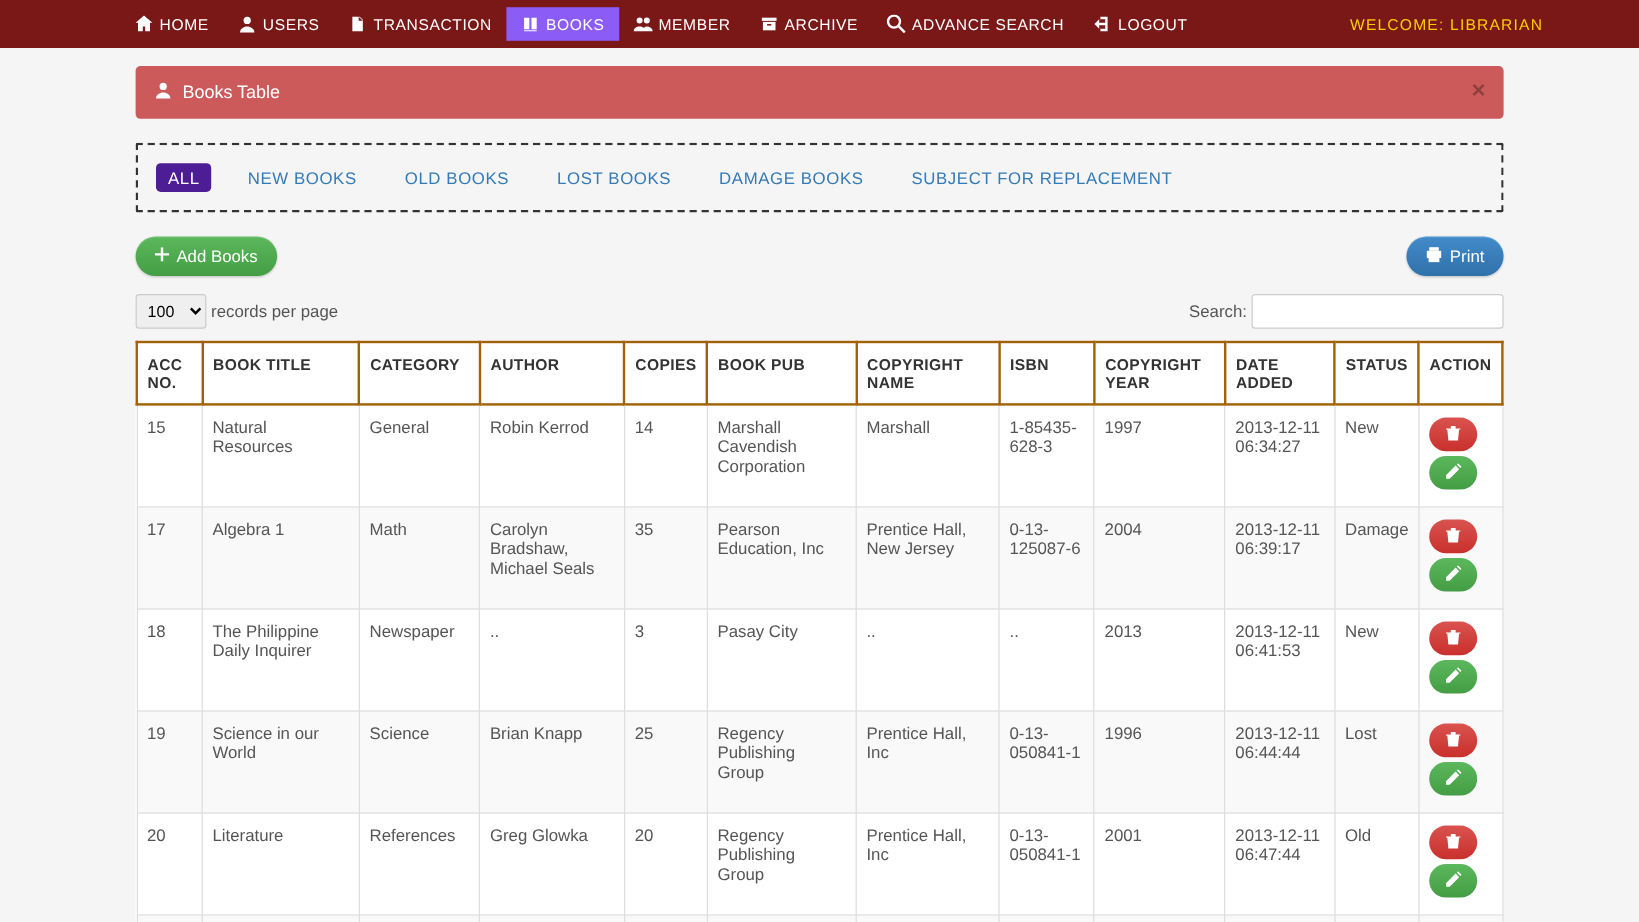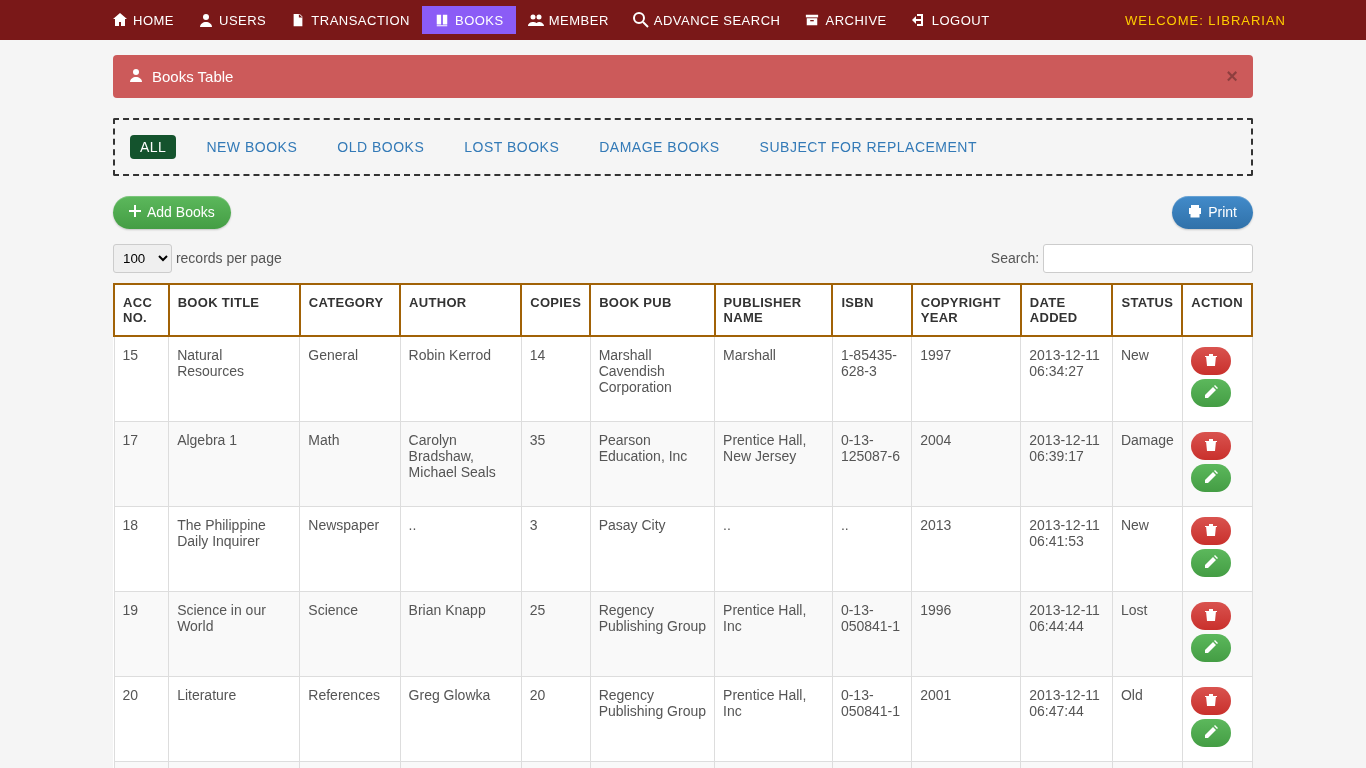--- a/index.html
+++ b/index.html
@@ -12,21 +12,21 @@
 .welcome { color: #ffcc00; padding-right: 80px; font-size: 13px; letter-spacing: 1px; }
 .nav-icon { width: 16px; height: 16px; display: inline-flex; align-items: center; justify-content: center; }
 
 .container { max-width: 1170px; margin: 0 auto; padding: 15px; }
 .panel-header { background: #cc5a5a; color: #fff; padding: 12px 15px; border-radius: 4px; display: flex; align-items: center; gap: 8px; font-size: 15px; position: relative; }
 .panel-close { position: absolute; right: 15px; top: 10px; color: rgba(0,0,0,0.3); font-size: 20px; cursor: pointer; font-weight: bold; }
 
 .filter-box { border: 2px dashed #333; margin-top: 20px; padding: 15px; border-radius: 2px; }
 .filter-tabs { display: flex; gap: 20px; align-items: center; }
 .filter-tab { color: #337ab7; cursor: pointer; font-size: 14px; letter-spacing: 0.5px; padding: 4px 10px; }
-.filter-tab.active { background: #14532d; color: #fff; border-radius: 4px; }
+.filter-tab.active { background: #4c1d95; color: #fff; border-radius: 4px; }
 
 .toolbar { display: flex; justify-content: space-between; margin-top: 20px; }
 .btn { padding: 8px 16px; border-radius: 20px; border: none; cursor: pointer; color: #fff; display: flex; gap: 6px; font-size: 14px; }
 .btn-green { background: linear-gradient(#5cb85c,#449d44); box-shadow: inset 0 1px 0 rgba(255,255,255,0.2), 0 1px 2px rgba(0,0,0,0.2); }
 .btn-blue { background: linear-gradient(#428bca,#3071a9); box-shadow: inset 0 1px 0 rgba(255,255,255,0.2), 0 1px 2px rgba(0,0,0,0.2); }
 
 .table-controls { display: flex; justify-content: space-between; align-items: center; margin-top: 15px; }
 .records-select { padding: 5px; border: 1px solid #ccc; border-radius: 3px; width: 59px; }
 .search-input { padding: 6px 10px; border: 1px solid #ccc; border-radius: 3px; width: 210px; }
 
@@ -83,36 +83,36 @@
         <svg viewBox="0 0 16 16" width="18" height="16">
           <circle cx="5" cy="5" r="2.5"></circle>
           <circle cx="11" cy="5" r="2.5"></circle>
           <path d="M0 14c0-2.5 2.5-4 5-4s5 1.5 5 4zM8 14c0-2.5 1-4 3-4s5 1.5 5 4z"></path>
         </svg>
       </span>
     <span>MEMBER</span>
   </div>
   <div class="navbar-item">
     <span class="nav-icon">
-        <svg viewBox="0 0 16 16" width="16" height="16">
-          <circle cx="6" cy="6" r="5" fill="none" stroke="currentColor" stroke-width="2"></circle>
-          <line x1="10" y1="10" x2="15" y2="15" stroke="currentColor" stroke-width="2"></line>
-        </svg>
-      </span>
-    <span>ADVANCE SEARCH</span>
-  </div>
-  <div class="navbar-item">
-    <span class="nav-icon">
         <svg viewBox="0 0 16 16" width="14" height="16">
           <rect x="1" y="2" width="14" height="3"></rect>
           <rect x="2" y="6" width="12" height="8"></rect>
           <rect x="6" y="8" width="4" height="1.5" fill="#7a1818"></rect>
         </svg>
       </span>
     <span>ARCHIVE</span>
+  </div>
+  <div class="navbar-item">
+    <span class="nav-icon">
+        <svg viewBox="0 0 16 16" width="16" height="16">
+          <circle cx="6" cy="6" r="5" fill="none" stroke="currentColor" stroke-width="2"></circle>
+          <line x1="10" y1="10" x2="15" y2="15" stroke="currentColor" stroke-width="2"></line>
+        </svg>
+      </span>
+    <span>ADVANCE SEARCH</span>
   </div>
   <div class="navbar-item">
     <span class="nav-icon">
         <svg viewBox="0 0 16 16" width="16" height="16">
           <path d="M6 2h6v12H6v-2h4V4H6zM1 8l4-4v3h5v2H5v3z"></path>
         </svg>
       </span>
     <span>LOGOUT</span>
   </div>
   <div class="navbar-spacer"></div>
@@ -172,21 +172,21 @@
 
   <table>
     <thead>
       <tr>
         <th>ACC NO.</th>
         <th>BOOK TITLE</th>
         <th>CATEGORY</th>
         <th>AUTHOR</th>
         <th>COPIES</th>
         <th>BOOK PUB</th>
-        <th>PUBLISHER NAME</th>
+        <th>COPYRIGHT NAME</th>
         <th>ISBN</th>
         <th>COPYRIGHT YEAR</th>
         <th>DATE ADDED</th>
         <th>STATUS</th>
         <th>ACTION</th>
       </tr>
     </thead>
     <tbody id="table-body">
         <tr>
           <td>15</td>

